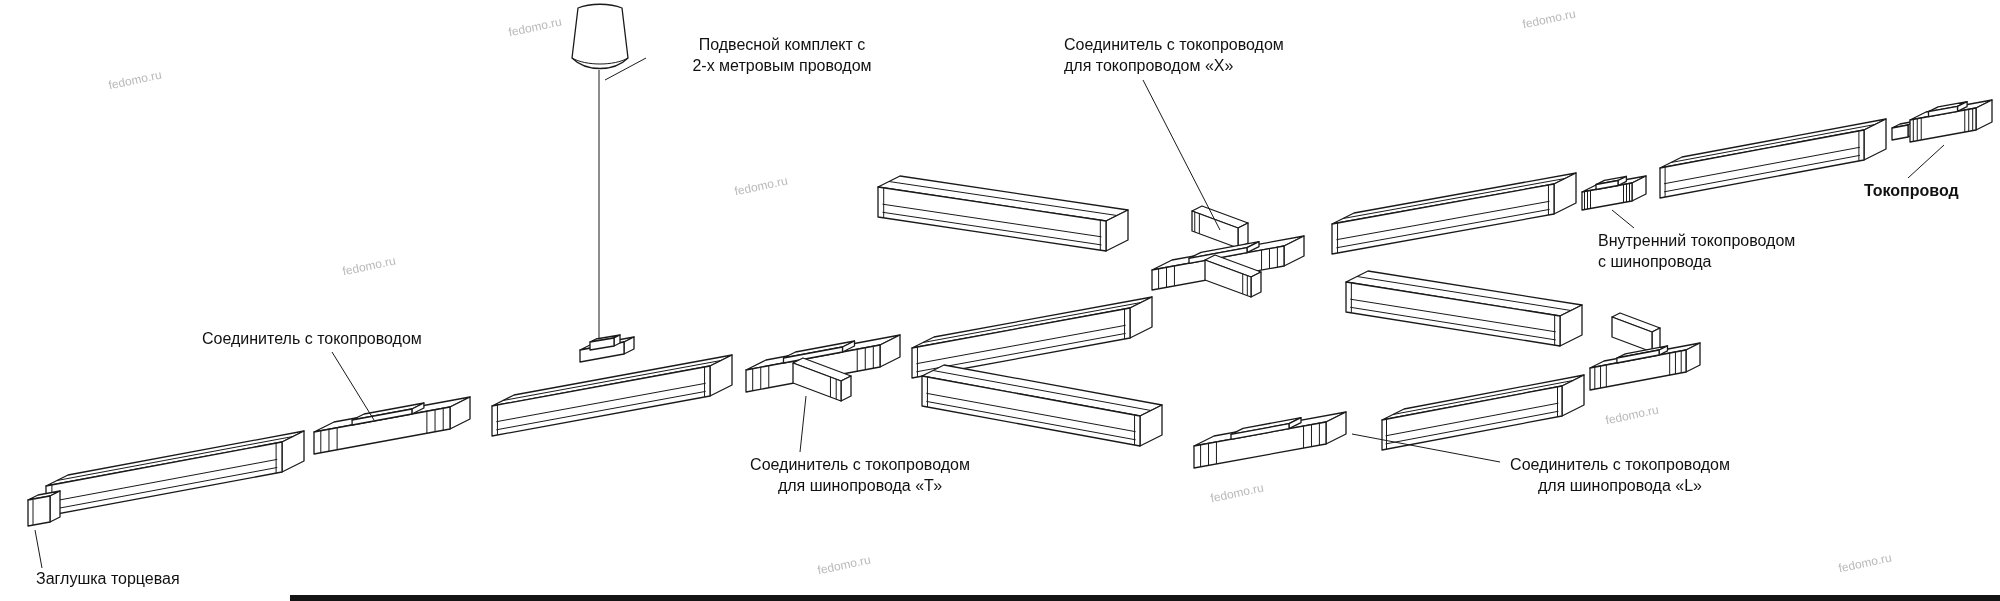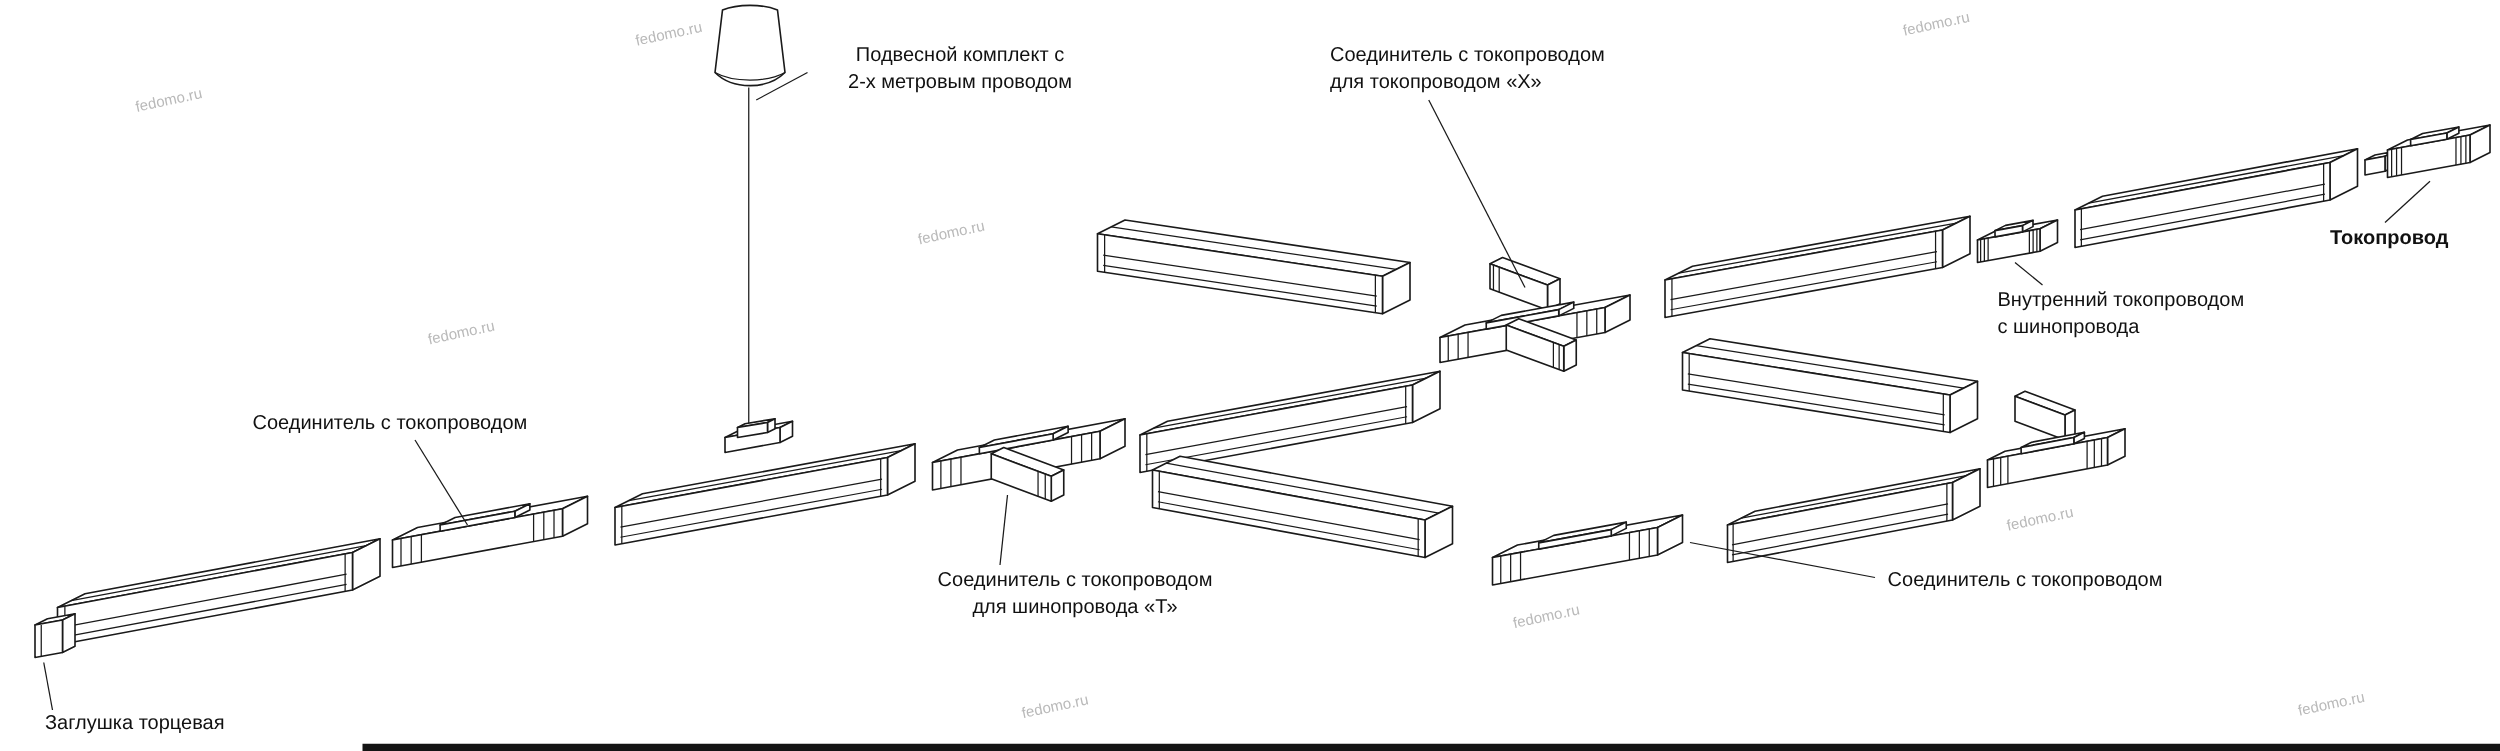--- a/index.html
+++ b/index.html
@@ -10,21 +10,21 @@
   #art{position:absolute;left:0;top:0;z-index:2;}
   .f{fill:#ffffff;stroke:#1a1a1a;stroke-width:1.3;stroke-linejoin:round;}
   .s{fill:none;stroke:#1a1a1a;stroke-width:1;}
   .lead{fill:none;stroke:#1a1a1a;stroke-width:1;}
   .lbl{
     position:absolute;z-index:3;font-size:16px;line-height:21px;color:#111;
     white-space:nowrap;
   }
   .lbl span{display:block;}
   .ctr{text-align:center;}
-  #lbl-pendant{left:618px;top:34px;width:300px;}
+  #lbl-pendant{left:632px;top:34px;width:300px;}
   #lbl-x{left:1064px;top:34px;}
   #lbl-tok{left:1864px;top:180px;font-weight:bold;}
   #lbl-inner{left:1598px;top:230px;}
   #lbl-conn{left:202px;top:328px;}
   #lbl-tee{left:710px;top:454px;width:300px;}
   #lbl-l{left:1470px;top:454px;width:300px;}
   #lbl-cap{left:36px;top:568px;}
   .wm{
     position:absolute;z-index:1;font-size:12px;color:#b9b9b9;
     transform:rotate(-12deg);white-space:nowrap;
@@ -272,20 +272,21 @@
     <span>Соединитель с токопроводом</span>
   </div>
 
   <div class="lbl ctr" id="lbl-tee">
     <span>Соединитель с токопроводом</span>
     <span>для шинопровода «Т»</span>
   </div>
 
   <div class="lbl ctr" id="lbl-l">
     <span>Соединитель с токопроводом</span>
+    <span>для шинопровода «L»</span>
   </div>
 
   <div class="lbl" id="lbl-cap">
     <span>Заглушка торцевая</span>
   </div>
 
   <div id="bottom-bar"></div>
 </div>
 
 </body></html>

